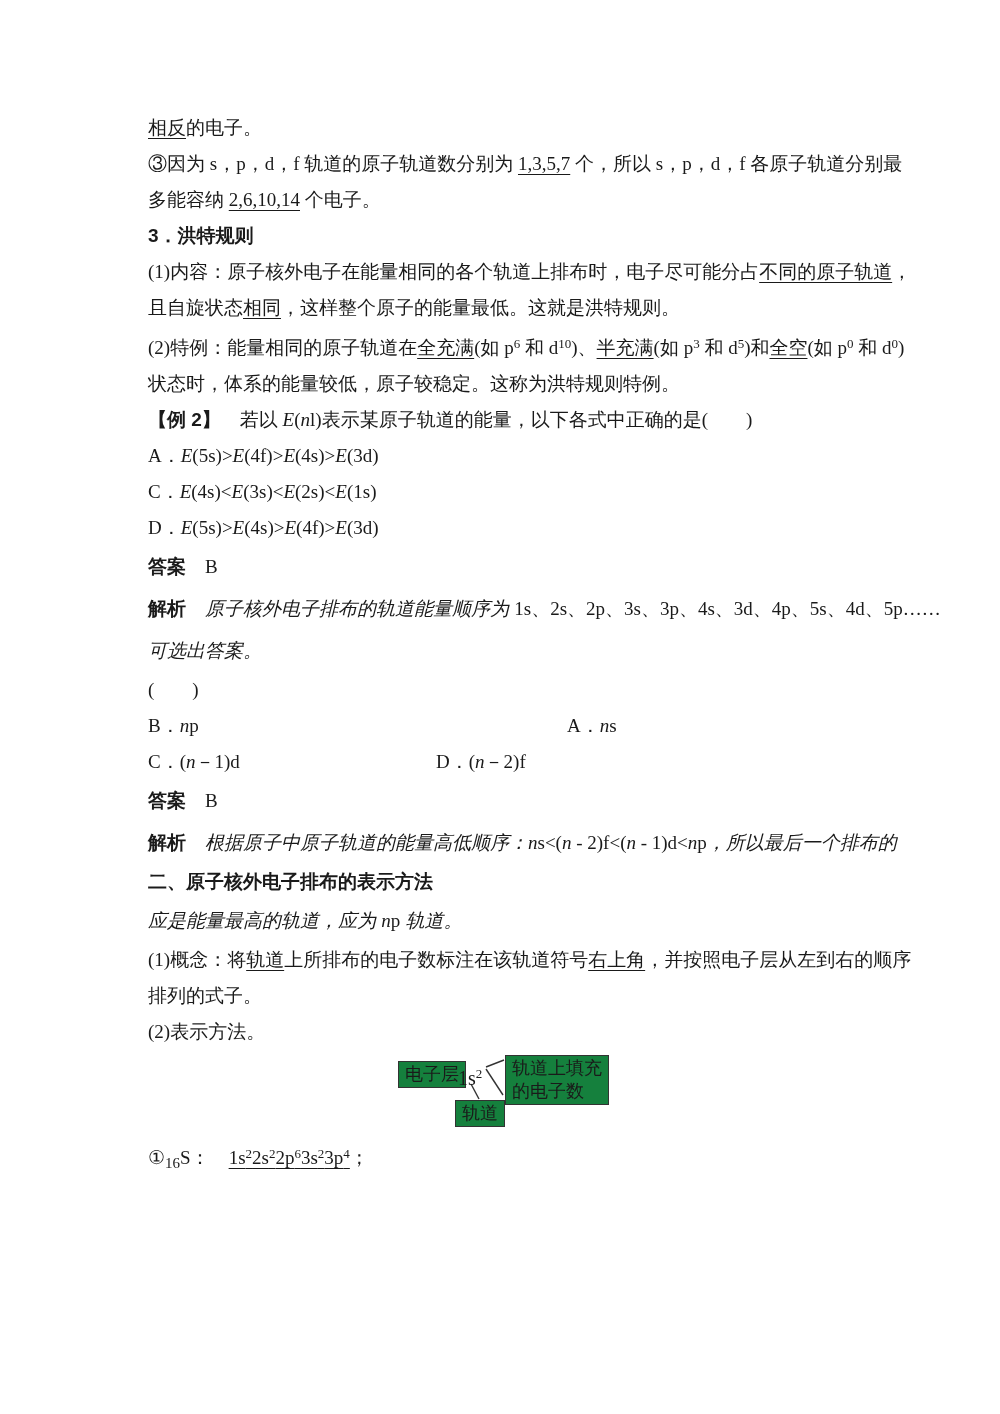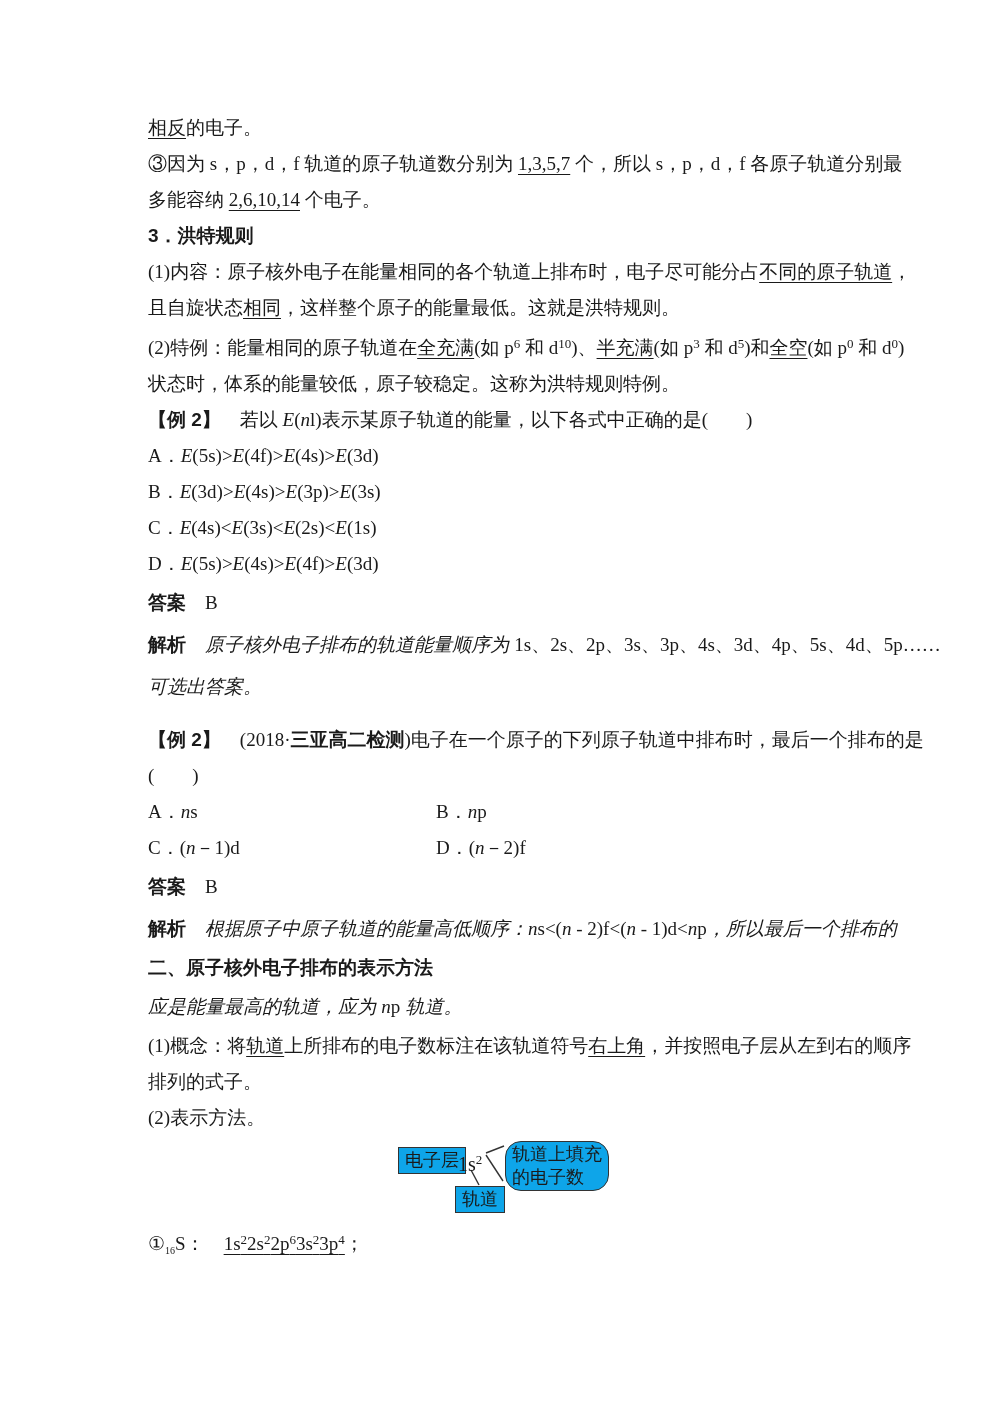--- a/index.html
+++ b/index.html
@@ -24,39 +24,39 @@
   .line.gap { margin-top: 14px; }
   .line.cols { display: flex; }
   .col0 { display: inline-block; width: 288px; }
   .col1 { flex: 1; }
   
   .b { font-family: "Liberation Sans", sans-serif; font-weight: bold; }
   .h { font-family: "Liberation Sans", sans-serif; font-style: italic; }
   .i { font-style: italic; }
   .u { text-decoration: underline; text-decoration-thickness: 1px; text-underline-offset: 4px; }
   .sup { font-size: 13px; vertical-align: 6px; }
-  .sub { font-size: 10px; vertical-align: -4px; text-align: right; }
+  .sub { font-size: 15px; vertical-align: -4px; text-align: right; }
   
   .diagram {
     position: relative;
     height: 80px;
     margin: 3px 0;
   }
   .dbox {
     position: absolute;
     box-sizing: border-box;
     border: 1.5px solid #333;
     font-size: 18px;
     line-height: 23px;
     padding: 1px 6px;
-    background: #0ea5e9;
+    background: #15803d;
     white-space: nowrap;
   }
   .dbox-shell   { left: 250px; top: 8px; }
-  .dbox-count   { left: 357px; top: 2px; border-radius: 16px; }
+  .dbox-count   { left: 357px; top: 2px; }
   .dbox-orbital { left: 307px; top: 47px; }
   .dcenter {
     position: absolute; left: 310px; top: 9px;
     font-size: 20px; line-height: 24px;
   }
   .dcenter .sup { font-size: 13px; vertical-align: 7px; }
   .dsvg { position: absolute; left: 0; top: 0; }
   .dsvg line { stroke: #333; stroke-width: 1.4; }
 </style>
 </head>
@@ -68,31 +68,29 @@
       <div class="line"><span class="u">相反</span><span>的电子。</span></div>
       <div class="line"><span>③因为 s，p，d，f 轨道的原子轨道数分别为 </span><span class="u">1,3,5,7</span><span> 个，所以 s，p，d，f 各原子轨道分别最</span></div>
       <div class="line"><span>多能容纳 </span><span class="u">2,6,10,14</span><span> 个电子。</span></div>
       <div class="line"><span class="b">3．洪特规则</span></div>
       <div class="line"><span>(1)内容：原子核外电子在能量相同的各个轨道上排布时，电子尽可能分占</span><span class="u">不同的原子轨道</span><span>，</span></div>
       <div class="line"><span>且自旋状态</span><span class="u">相同</span><span>，这样整个原子的能量最低。这就是洪特规则。</span></div>
       <div class="line"><span>(2)特例：能量相同的原子轨道在</span><span class="u">全充满</span><span>(如 p</span><span class="sup">6</span><span> 和 d</span><span class="sup">10</span><span>)、</span><span class="u">半充满</span><span>(如 p</span><span class="sup">3</span><span> 和 d</span><span class="sup">5</span><span>)和</span><span class="u">全空</span><span>(如 p</span><span class="sup">0</span><span> 和 d</span><span class="sup">0</span><span>)</span></div>
       <div class="line"><span>状态时，体系的能量较低，原子较稳定。这称为洪特规则特例。</span></div>
       <div class="line"><span class="b">【例 2】</span><span>　若以 </span><span class="i">E</span><span>(</span><span class="i">n</span><span>l)表示某原子轨道的能量，以下各式中正确的是(　　)</span></div>
       <div class="line"><span>A．</span><span class="i">E</span><span>(5s)&gt;</span><span class="i">E</span><span>(4f)&gt;</span><span class="i">E</span><span>(4s)&gt;</span><span class="i">E</span><span>(3d)</span></div>
-      <div class="line"><span>B．</span><span class="i">E</span><span>(3d)&gt;</span><span class="i">E</span><span>(4s)&gt;</span><span class="i">E</span><span>(3p)&gt;</span><span class="i">E</span><span>(3s)</span></div>
       <div class="line"><span>C．</span><span class="i">E</span><span>(4s)&lt;</span><span class="i">E</span><span>(3s)&lt;</span><span class="i">E</span><span>(2s)&lt;</span><span class="i">E</span><span>(1s)</span></div>
       <div class="line"><span>D．</span><span class="i">E</span><span>(5s)&gt;</span><span class="i">E</span><span>(4s)&gt;</span><span class="i">E</span><span>(4f)&gt;</span><span class="i">E</span><span>(3d)</span></div>
       <div class="line ans"><span class="b">答案</span><span>　B</span></div>
       <div class="line ans"><span class="b">解析</span><span>　</span><span class="h">原子核外电子排布的轨道能量顺序为 </span><span>1s、2s、2p、3s、3p、4s、3d、4p、5s、4d、5p……</span></div>
       <div class="line ans"><span class="h">可选出答案。</span></div>
-      <div class="line gap"><span class="b">【例 2】</span><span>　(2018·</span><span class="b">三亚高二检测</span><span>)电子在一个原子的下列原子轨道中排布时，最后一个排布的是</span></div>
       <div class="line"><span>(　　)</span></div>
       <div class="line cols">
+        <span class="col col1"><span>B．</span><span class="i">n</span><span>p</span></span>
         <span class="col col0"><span>A．</span><span class="i">n</span><span>s</span></span>
-        <span class="col col1"><span>B．</span><span class="i">n</span><span>p</span></span>
       </div>
       <div class="line cols">
         <span class="col col0"><span>C．(</span><span class="i">n</span><span>－1)d</span></span>
         <span class="col col1"><span>D．(</span><span class="i">n</span><span>－2)f</span></span>
       </div>
       <div class="line ans"><span class="b">答案</span><span>　B</span></div>
       <div class="line ans"><span class="b">解析</span><span>　</span><span class="h">根据原子中原子轨道的能量高低顺序：</span><span class="i">n</span><span>s&lt;(</span><span class="i">n</span><span> - 2)f&lt;(</span><span class="i">n</span><span> - 1)d&lt;</span><span class="i">n</span><span>p</span><span class="h">，所以最后一个排布的</span></div>
       <div class="line"><span class="b">二、原子核外电子排布的表示方法</span></div>
       <div class="line ans"><span class="h">应是能量最高的轨道，应为 </span><span class="i">n</span><span>p</span><span class="h"> 轨道。</span></div>
       <div class="line"><span>(1)概念：将</span><span class="u">轨道</span><span>上所排布的电子数标注在该轨道符号</span><span class="u">右上角</span><span>，并按照电子层从左到右的顺序</span></div>

